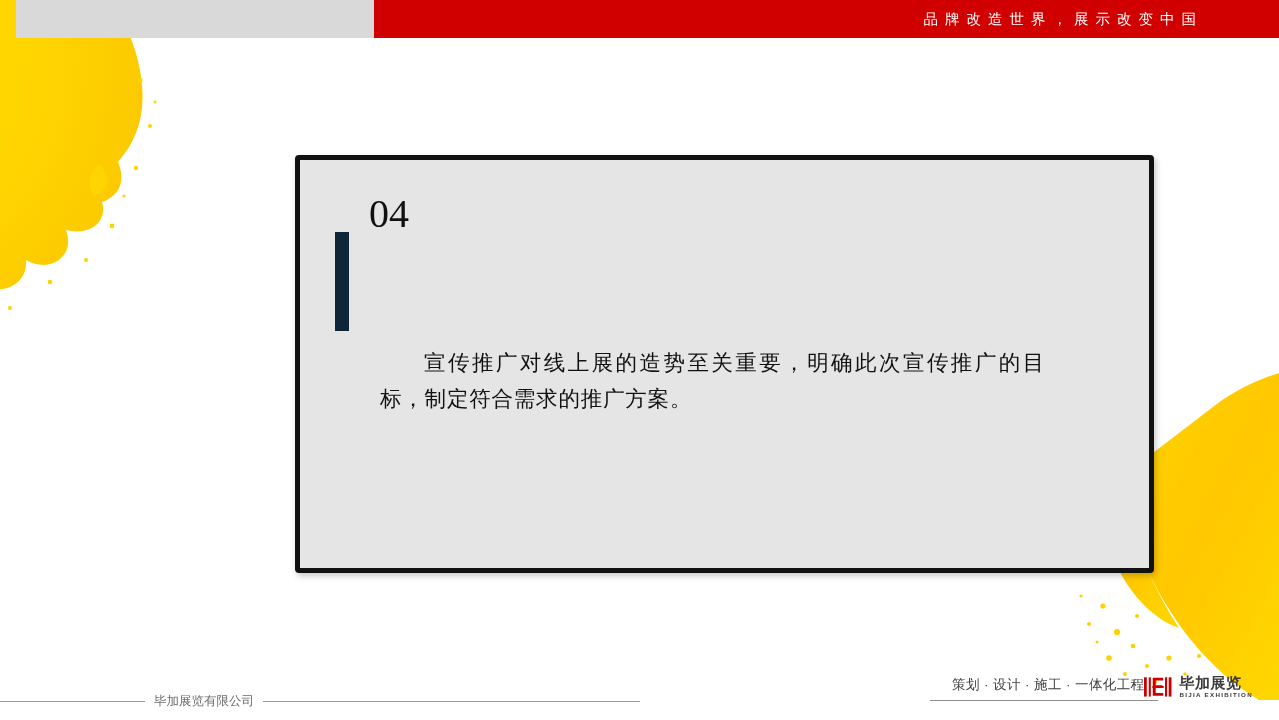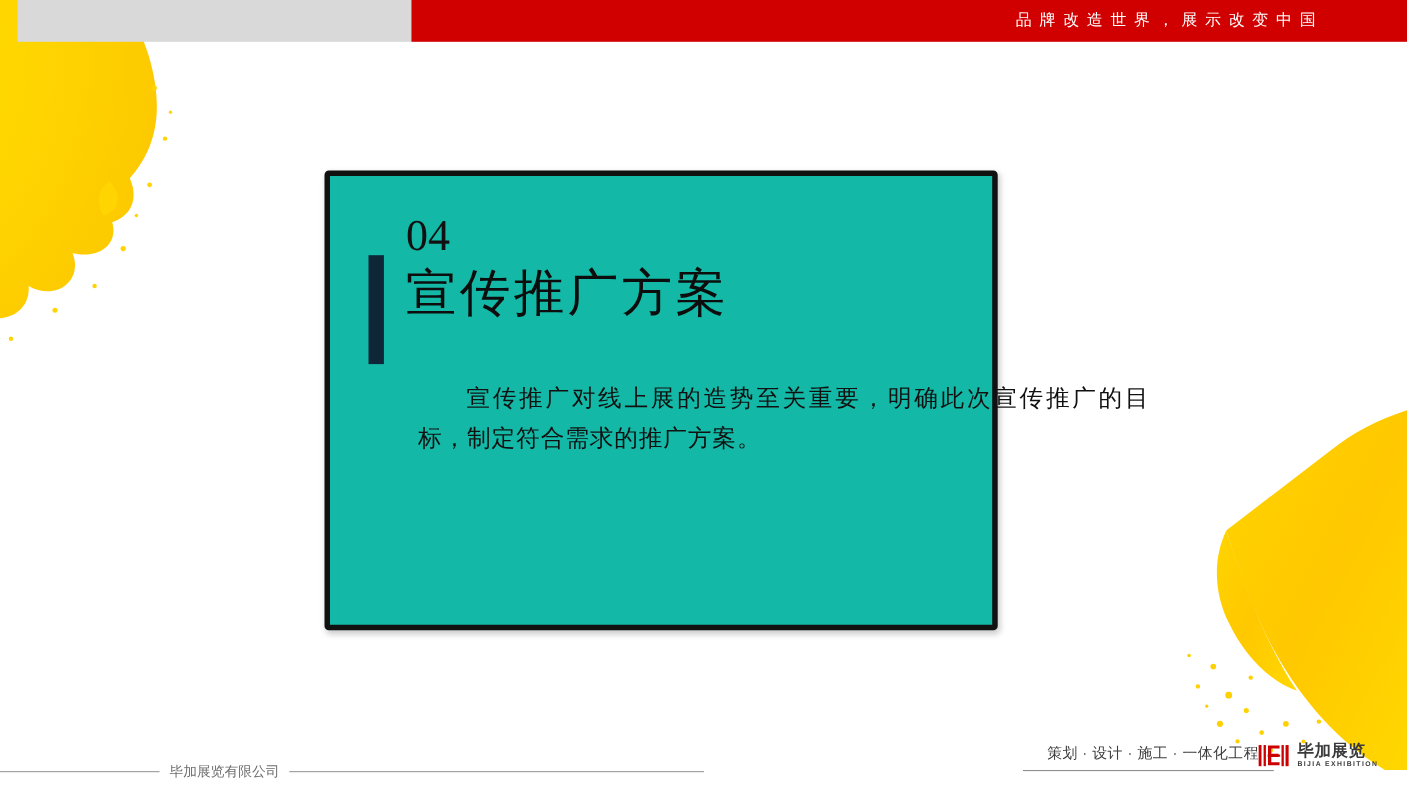--- a/index.html
+++ b/index.html
@@ -109,23 +109,23 @@
     width: 230px;
     height: 330px;
   }
   .deco svg { display: block; width: 100%; height: 100%; }
 
   
   .content-box {
     position: absolute;
     left: 295px;
     top: 155px;
-    width: 612px;
+    width: 859px;
     height: 418px;
-    background: #14b8a6;
+    background: #e5e5e5;
     border: 5px solid #111111;
     border-radius: 4px;
     box-sizing: border-box;
     box-shadow: 2px 3px 6px rgba(0,0,0,0.22);
     z-index: 20;
   }
 
   .title-row {
     position: absolute;
     left: 35px;
@@ -331,21 +331,20 @@
     <span class="logo-en">BIJIA EXHIBITION</span>
   </span>
 </div>
 
 <div class="content-box">
 
   <div class="title-row">
     <div class="title-bar"></div>
     <div class="title-texts">
       <div class="title-num">04</div>
-      <div class="title-main">宣传推广方案</div>
     </div>
   </div>
 
   <div class="body-text">宣传推广对线上展的造势至关重要，明确此次宣传推广的目标，制定符合需求的推广方案。</div>
 </div>
 
 <div class="footer-left">
   <div class="fl-line-a"></div>
   <div class="fl-text">毕加展览有限公司</div>
   <div class="fl-line-b"></div>

